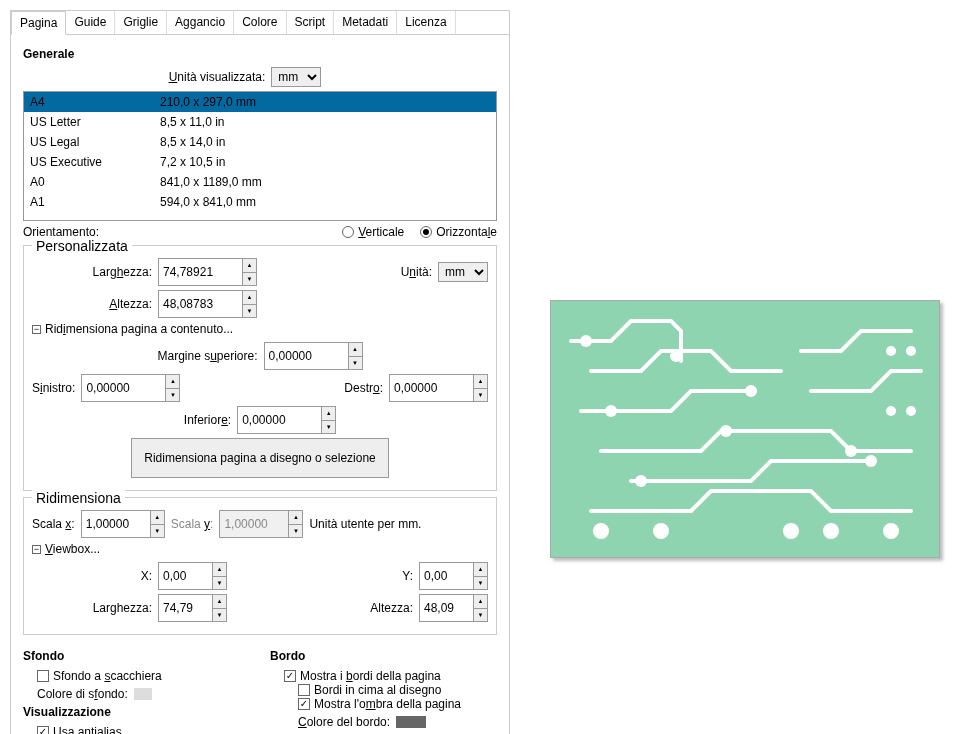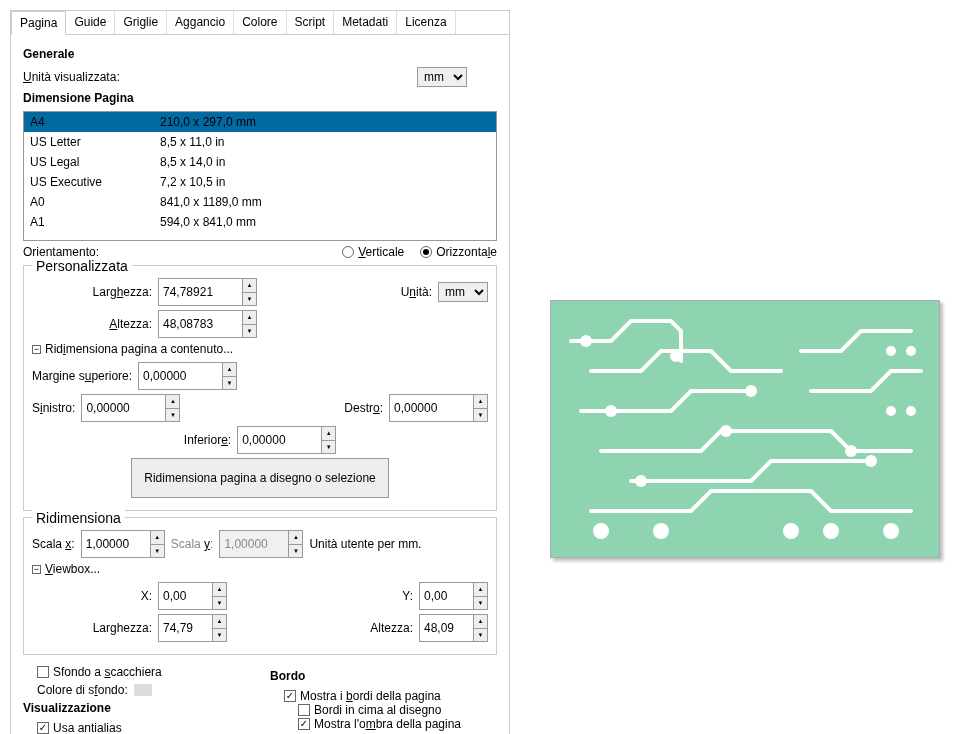--- a/index.html
+++ b/index.html
@@ -49,26 +49,25 @@
     <div class="tab">Griglie</div>
     <div class="tab">Aggancio</div>
     <div class="tab">Colore</div>
     <div class="tab">Script</div>
     <div class="tab">Metadati</div>
     <div class="tab">Licenza</div>
   </div>
   <div class="content">
 
     <div class="section-title">Generale</div>
-    <div class="row" style="justify-content:space-between;padding-right:30px">
+    <div class="row" style="justify-content:center;padding-right:30px">
       <label><span class="u">U</span>nità visualizzata:</label>
       <select><option>mm</option></select>
     </div>
 
-    <div class="section-title">Dimensione Pagina</div>
     <div class="listbox">
       <div class="listrow sel">
           <span class="c1">A4</span>
           <span>210,0 x 297,0 mm</span>
         </div>
       <div class="listrow">
           <span class="c1">US Letter</span>
           <span>8,5 x 11,0 in</span>
         </div>
       <div class="listrow">
@@ -126,21 +125,21 @@
             <div class="spinners">
               <span>▲</span>
               <span>▼</span>
             </div>
           </div>
       </div>
       <div class="exp">
           <span class="ico">−</span>
           <span>Rid<span class="u">i</span>mensiona pagina a contenuto...</span>
         </div>
-      <div class="row" style="justify-content:flex-start;margin-top:6px">
+      <div class="row" style="justify-content:center;margin-top:6px">
         <label>Margine s<span class="u">u</span>periore:</label>
         <div class="numfield">
             <input type="text" style="width: 85px;" value="0,00000">
             <div class="spinners">
               <span>▲</span>
               <span>▼</span>
             </div>
           </div>
       </div>
       <div class="row">
@@ -234,20 +233,21 @@
             <div class="spinners">
               <span>▲</span>
               <span>▼</span>
             </div>
           </div>
       </div>
     </div>
 
     <div class="grid2" style="margin-top:10px">
       <div class="col">
+        <div class="section-title">Sfondo</div>
         <div class="check" style="margin-left:14px">
             <span class="c"></span>
             <span>Sfondo a <span class="u">s</span>cacchiera</span>
           </div>
         <div class="row" style="margin-left:14px">
           <label>Colore di s<span class="u">f</span>ondo:</label>
           <span class="swatch" style="background:#ddd"></span>
         </div>
         <div class="section-title">Visualizzazione</div>
         <div class="check" style="margin-left:14px">

